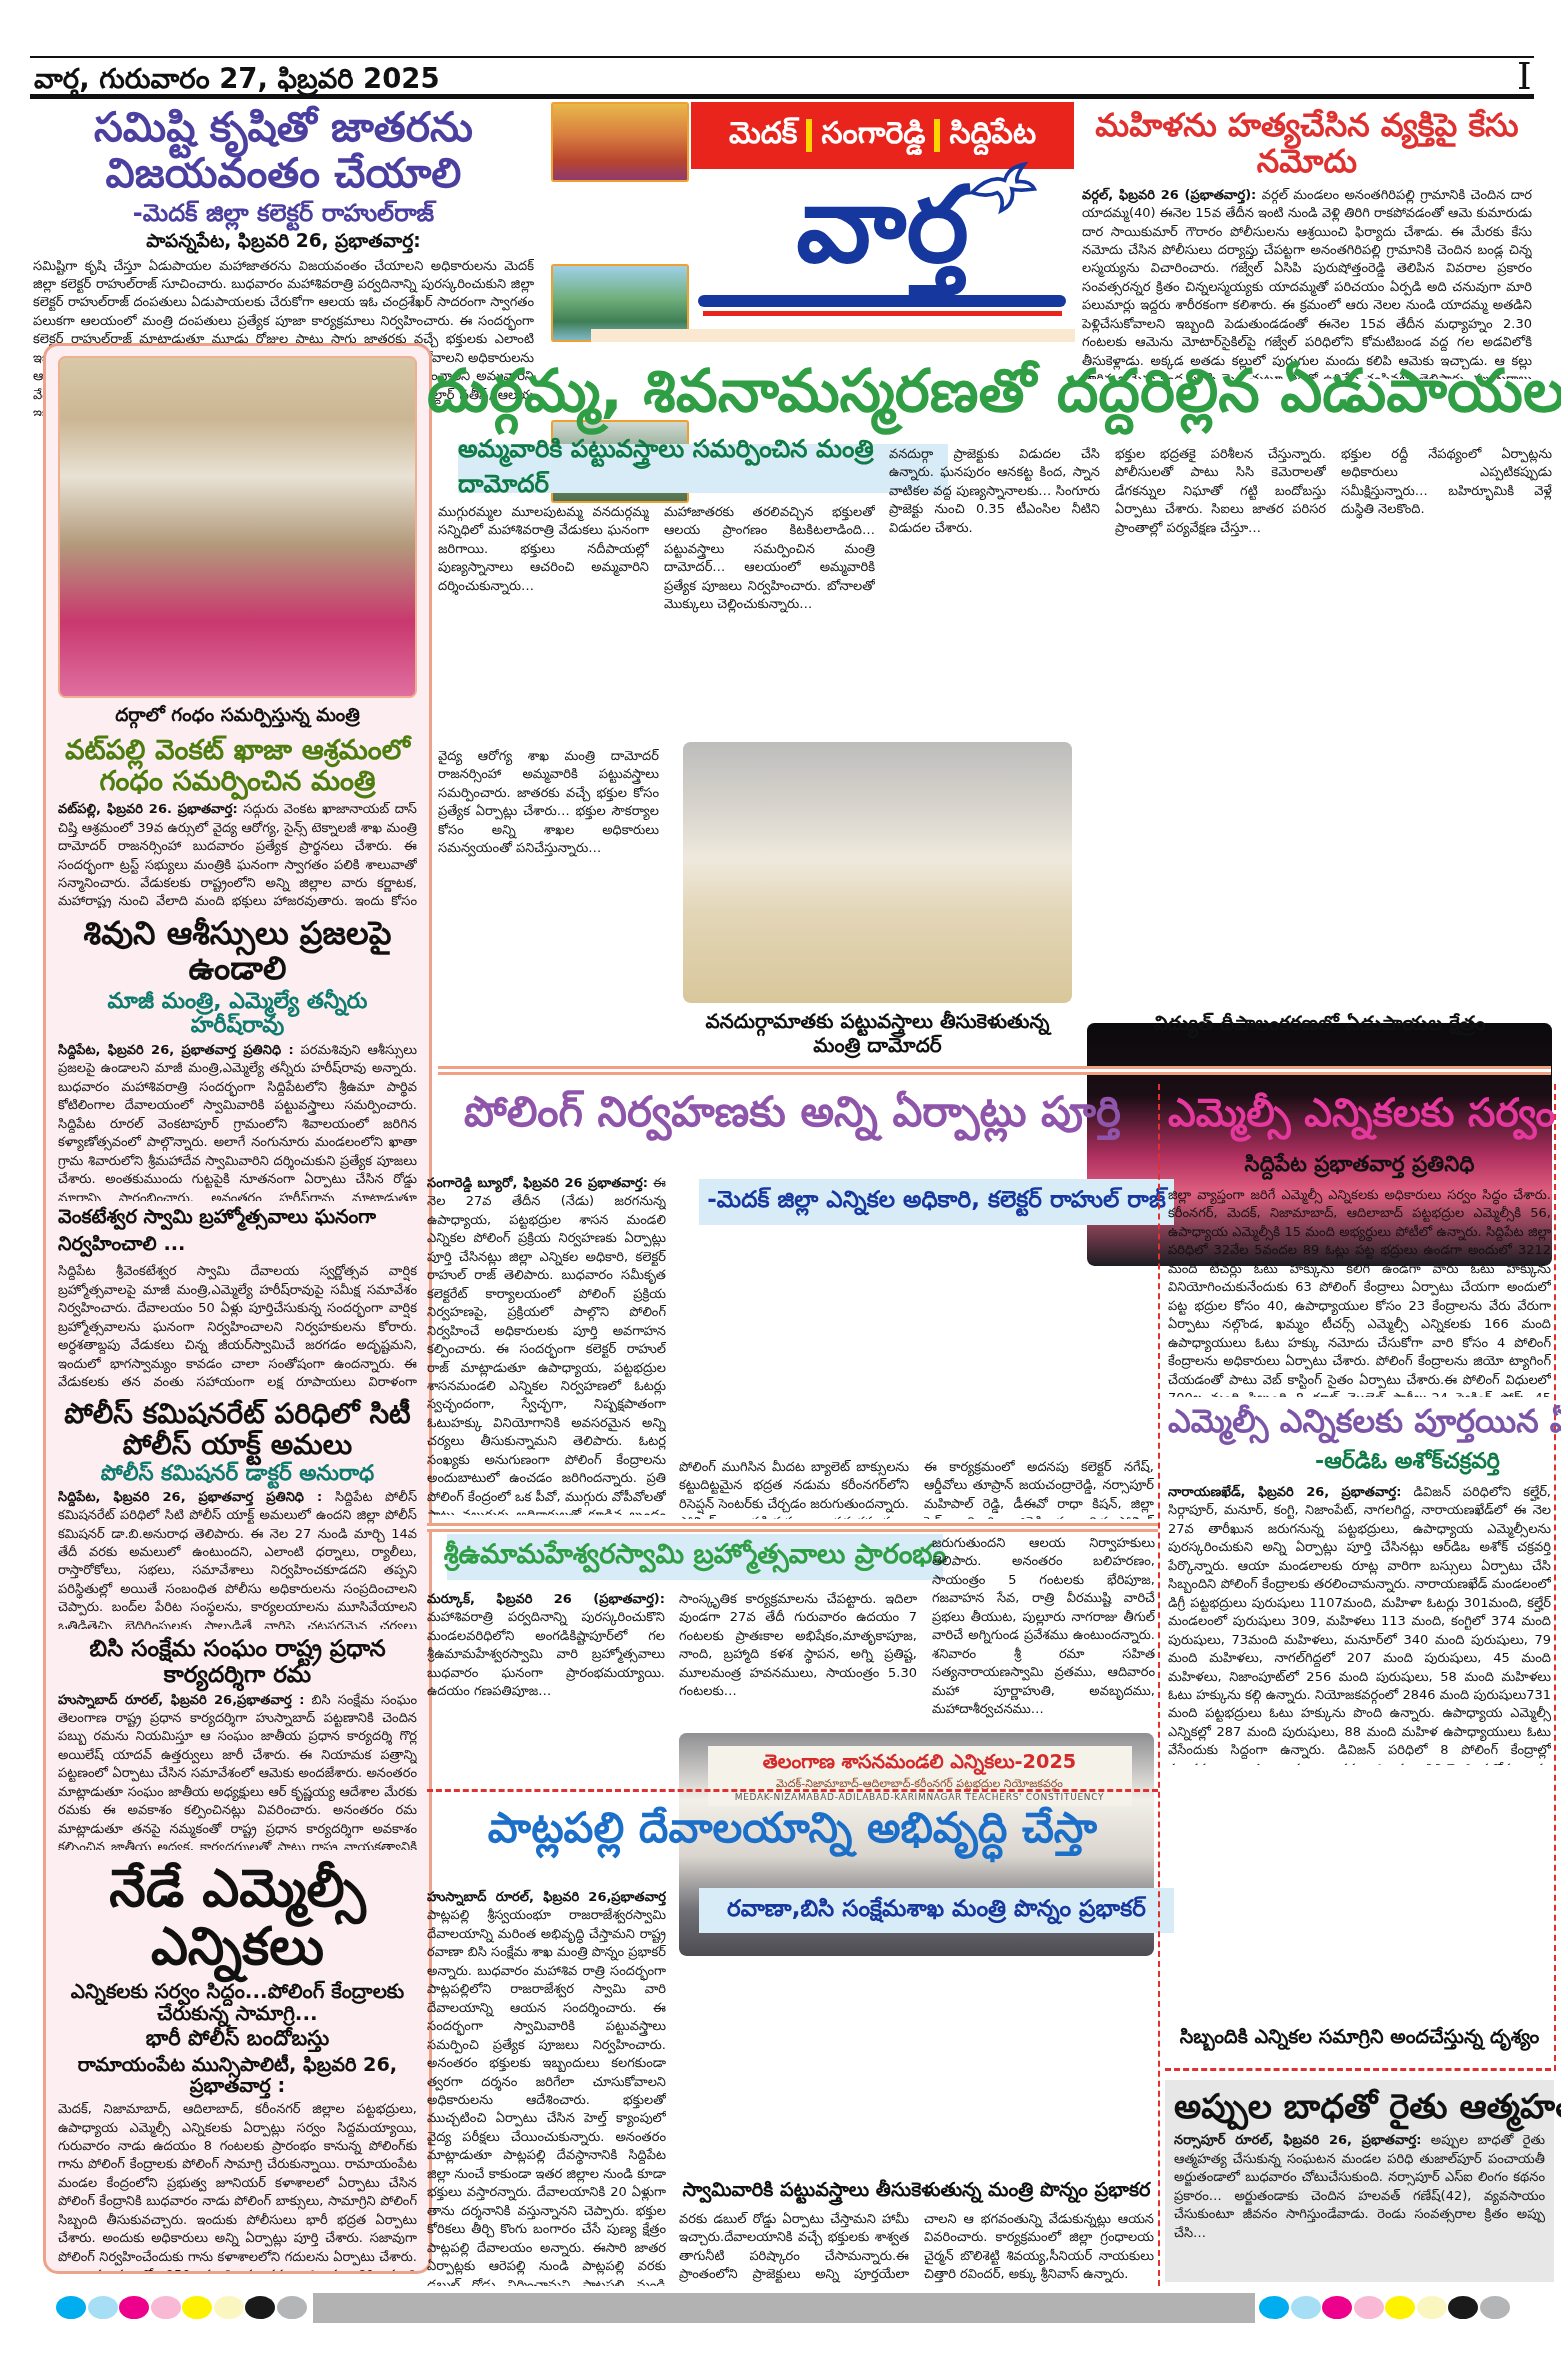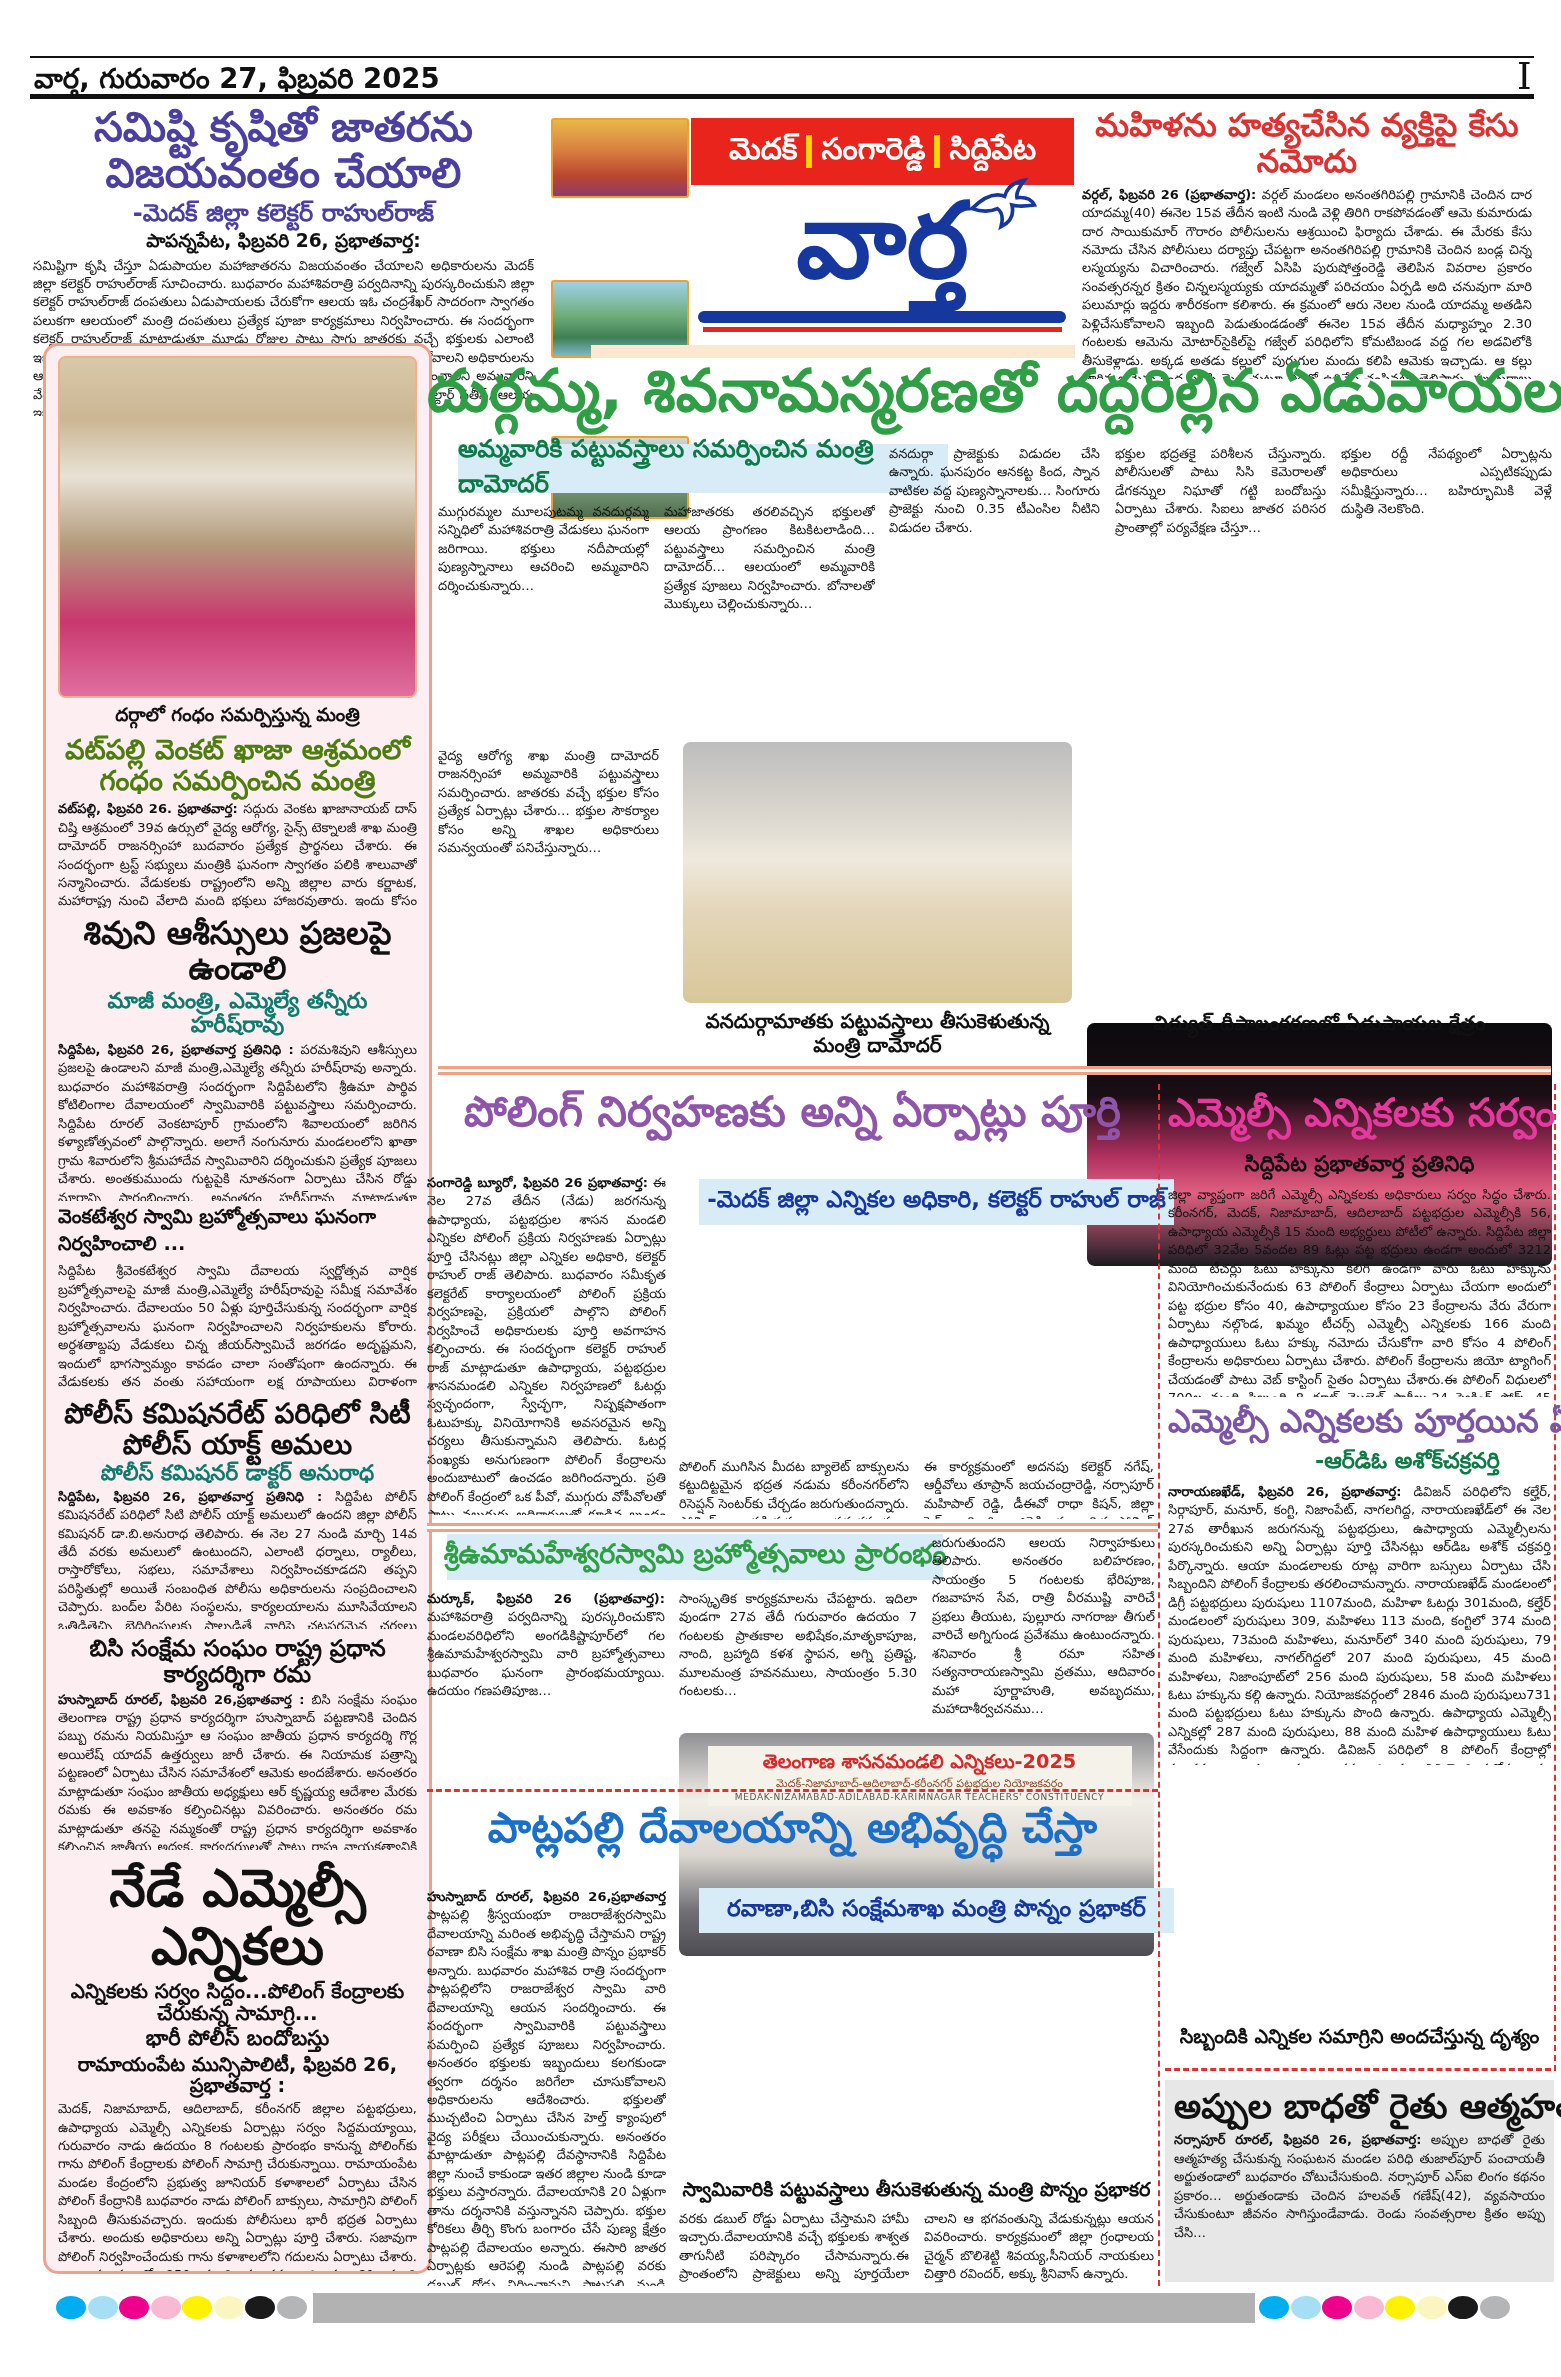--- a/index.html
+++ b/index.html
@@ -45,21 +45,21 @@
   <div class="abs" style="left:1517px;top:55px;font-size:37px;font-family:'DejaVu Serif','Liberation Serif',serif;">I</div>
   <div class="abs" style="left:30px;top:94px;width:1504px;height:4.5px;background:#111;"></div>
 
   <div class="abs" style="left:33px;top:105px;width:501px;">
     <div class="hl" style="font-size:41px;color:#4b3fa0;">సమిష్టి కృషితో జాతరను విజయవంతం చేయాలి</div>
     <div class="hl" style="font-size:24px;color:#4b3fa0;margin-top:3px;">-మెదక్ జిల్లా కలెక్టర్ రాహుల్‌రాజ్</div>
     <div class="hl" style="font-size:18.6px;color:#111;margin-top:4.5px;">పాపన్నపేట, ఫిబ్రవరి 26, ప్రభాతవార్త:</div>
     <div class="body" style="height:159px;margin-top:4.5px;">సమిష్టిగా కృషి చేస్తూ ఏడుపాయల మహాజాతరను విజయవంతం చేయాలని అధికారులను మెదక్ జిల్లా కలెక్టర్ రాహుల్‌రాజ్ సూచించారు. బుధవారం మహాశివరాత్రి పర్వదినాన్ని పురస్కరించుకుని జిల్లా కలెక్టర్ రాహుల్‌రాజ్ దంపతులు ఏడుపాయలకు చేరుకోగా ఆలయ ఇఓ చంద్రశేఖర్ సాదరంగా స్వాగతం పలుకగా ఆలయంలో మంత్రి దంపతులు ప్రత్యేక పూజా కార్యక్రమాలు నిర్వహించారు. ఈ సందర్భంగా కలెక్టర్ రాహుల్‌రాజ్ మాట్లాడుతూ మూడు రోజుల పాటు సాగు జాతరకు వచ్చే భక్తులకు ఎలాంటి ఇబ్బందులు కలగకుండా (ట్రాఫిక్, తాగునీరు, విద్యుత్, పరిశుభ్రత) చర్యలు తీసుకోవాలని అధికారులను ఆదేశించారు. జిల్లా ప్రజలు సుఖశాంతులతో ఆయురారోగ్యాలతో ఉండేలా కరుణించాలని అమ్మవారిని వేడుకున్నట్లు కలెక్టర్ పేర్కొన్నారు. కలెక్టర్ వెంట మెదక్ ఆర్‌డిఓ రమాదేవి, తహసీల్దార్ సతీస్, ఆలయ ఇఓ చంద్రశేఖర్, ఆయా శాఖల అధికారులు పాల్గొన్నారు.</div>
   </div>
 
-  <div class="abs" style="left:546px;top:118px;width:528px;height:240px;">
+  <div class="abs" style="left:546px;top:102px;width:528px;height:240px;">
     <div class="abs photo sq ph-temple" style="left:4.5px;top:0;width:134px;height:76px;border:2.2px solid #f0a030;"></div>
     <div class="abs photo sq ph-park" style="left:4.5px;top:82px;width:134px;height:74px;border:2.2px solid #f0a030;"></div>
     <div class="abs photo sq ph-church" style="left:4.5px;top:160px;width:134px;height:79px;border:2.2px solid #f0a030;"></div>
     <div class="abs" style="left:145px;top:0;width:383px;height:67px;background:#e8241c;display:flex;align-items:center;justify-content:center;gap:9px;">
       <span style="color:#fff;font-size:30px;font-weight:bold;">మెదక్</span>
       <span style="width:6px;height:33px;background:#ffd400;display:inline-block;"></span>
       <span style="color:#fff;font-size:30px;font-weight:bold;">సంగారెడ్డి</span>
       <span style="width:6px;height:33px;background:#ffd400;display:inline-block;"></span>
       <span style="color:#fff;font-size:30px;font-weight:bold;">సిద్దిపేట</span>
     </div>

